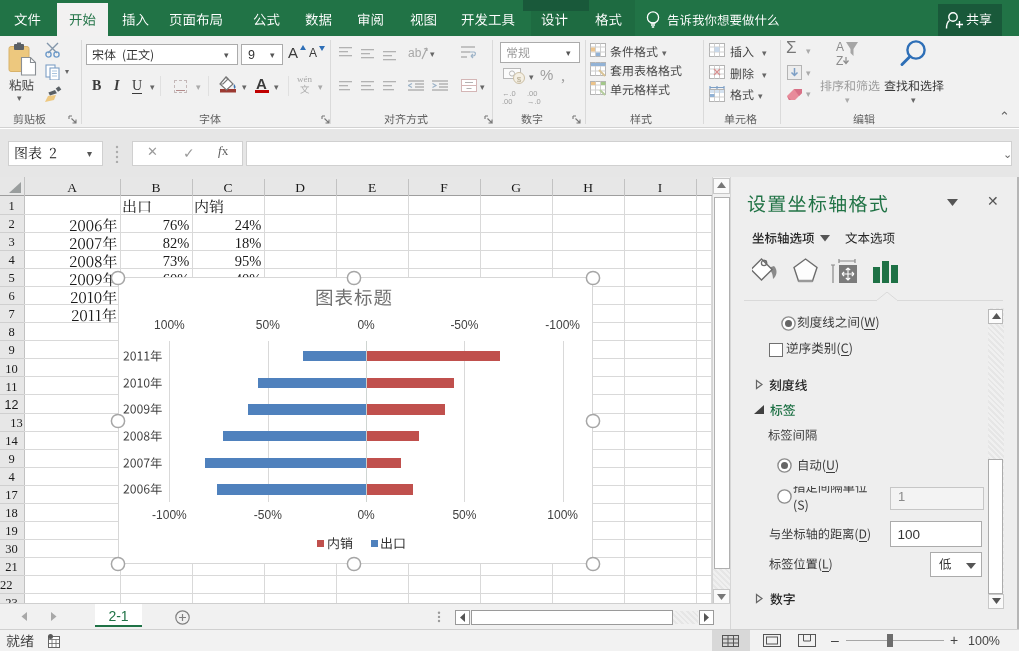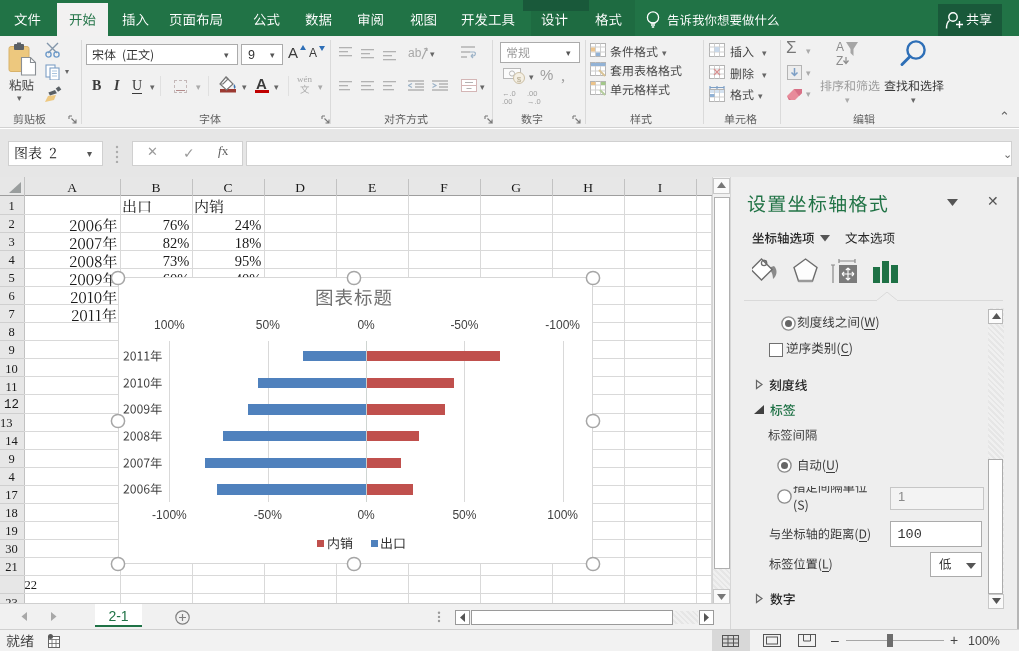--- a/index.html
+++ b/index.html
@@ -674,24 +674,24 @@
     <div style="position:absolute;left:0.0px;top:340.2px;width:23.5px;height:1.0px;background:#cfcfcf"></div>
     <div style="position:absolute;left:0.0px;top:343.4px;font-size:12.5px;color:#1a1a1a;font-family:'Liberation Serif',serif;width:23px;text-align:center">9</div>
     <div style="position:absolute;left:24.0px;top:358.3px;width:688.0px;height:1.0px;background:#d9d9d9"></div>
     <div style="position:absolute;left:0.0px;top:358.3px;width:23.5px;height:1.0px;background:#cfcfcf"></div>
     <div style="position:absolute;left:0.0px;top:361.5px;font-size:12.5px;color:#1a1a1a;font-family:'Liberation Serif',serif;width:23px;text-align:center">10</div>
     <div style="position:absolute;left:24.0px;top:376.3px;width:688.0px;height:1.0px;background:#d9d9d9"></div>
     <div style="position:absolute;left:0.0px;top:376.3px;width:23.5px;height:1.0px;background:#cfcfcf"></div>
     <div style="position:absolute;left:0.0px;top:379.5px;font-size:12.5px;color:#1a1a1a;font-family:'Liberation Serif',serif;width:23px;text-align:center">11</div>
     <div style="position:absolute;left:24.0px;top:394.4px;width:688.0px;height:1.0px;background:#d9d9d9"></div>
     <div style="position:absolute;left:0.0px;top:394.4px;width:23.5px;height:1.0px;background:#cfcfcf"></div>
-    <div style="position:absolute;left:0.0px;top:397.6px;font-size:12.5px;color:#1a1a1a;font-family:Liberation Mono, monospace;width:23px;text-align:center">12</div>
+    <div style="position:absolute;left:0.0px;top:397.6px;font-size:12.5px;color:#1a1a1a;font-family:Liberation Sans, sans-serif;width:23px;text-align:center">12</div>
     <div style="position:absolute;left:24.0px;top:412.5px;width:688.0px;height:1.0px;background:#d9d9d9"></div>
     <div style="position:absolute;left:0.0px;top:412.5px;width:23.5px;height:1.0px;background:#cfcfcf"></div>
-    <div style="position:absolute;left:0.0px;top:415.7px;font-size:12.5px;color:#1a1a1a;font-family:'Liberation Serif',serif;width:33px;">13</div>
+    <div style="position:absolute;left:0.0px;top:415.7px;font-size:12.5px;color:#1a1a1a;font-family:'Liberation Serif',serif;width:33px;text-align:center">13</div>
     <div style="position:absolute;left:24.0px;top:430.5px;width:688.0px;height:1.0px;background:#d9d9d9"></div>
     <div style="position:absolute;left:0.0px;top:430.5px;width:23.5px;height:1.0px;background:#cfcfcf"></div>
     <div style="position:absolute;left:0.0px;top:433.7px;font-size:12.5px;color:#1a1a1a;font-family:'Liberation Serif',serif;width:23px;text-align:center">14</div>
     <div style="position:absolute;left:24.0px;top:448.6px;width:688.0px;height:1.0px;background:#d9d9d9"></div>
     <div style="position:absolute;left:0.0px;top:448.6px;width:23.5px;height:1.0px;background:#cfcfcf"></div>
     <div style="position:absolute;left:0.0px;top:451.8px;font-size:12.5px;color:#1a1a1a;font-family:'Liberation Serif',serif;width:23px;text-align:center">9</div>
     <div style="position:absolute;left:24.0px;top:466.6px;width:688.0px;height:1.0px;background:#d9d9d9"></div>
     <div style="position:absolute;left:0.0px;top:466.6px;width:23.5px;height:1.0px;background:#cfcfcf"></div>
     <div style="position:absolute;left:0.0px;top:469.8px;font-size:12.5px;color:#1a1a1a;font-family:'Liberation Serif',serif;width:23px;text-align:center">4</div>
     <div style="position:absolute;left:24.0px;top:484.7px;width:688.0px;height:1.0px;background:#d9d9d9"></div>
@@ -704,21 +704,21 @@
     <div style="position:absolute;left:0.0px;top:520.8px;width:23.5px;height:1.0px;background:#cfcfcf"></div>
     <div style="position:absolute;left:0.0px;top:524.0px;font-size:12.5px;color:#1a1a1a;font-family:'Liberation Serif',serif;width:23px;text-align:center">19</div>
     <div style="position:absolute;left:24.0px;top:538.9px;width:688.0px;height:1.0px;background:#d9d9d9"></div>
     <div style="position:absolute;left:0.0px;top:538.9px;width:23.5px;height:1.0px;background:#cfcfcf"></div>
     <div style="position:absolute;left:0.0px;top:542.1px;font-size:12.5px;color:#1a1a1a;font-family:'Liberation Serif',serif;width:23px;text-align:center">30</div>
     <div style="position:absolute;left:24.0px;top:556.9px;width:688.0px;height:1.0px;background:#d9d9d9"></div>
     <div style="position:absolute;left:0.0px;top:556.9px;width:23.5px;height:1.0px;background:#cfcfcf"></div>
     <div style="position:absolute;left:0.0px;top:560.1px;font-size:12.5px;color:#1a1a1a;font-family:'Liberation Serif',serif;width:23px;text-align:center">21</div>
     <div style="position:absolute;left:24.0px;top:575.0px;width:688.0px;height:1.0px;background:#d9d9d9"></div>
     <div style="position:absolute;left:0.0px;top:575.0px;width:23.5px;height:1.0px;background:#cfcfcf"></div>
-    <div style="position:absolute;left:0.0px;top:578.2px;font-size:12.5px;color:#1a1a1a;font-family:'Liberation Serif',serif;width:37px;text-align:right">22</div>
+    <div style="position:absolute;left:0.0px;top:578.2px;font-size:12.5px;color:#1a1a1a;font-family:'Liberation Serif',serif;width:37px;text-align:left">22</div>
     <div style="position:absolute;left:24.0px;top:593.1px;width:688.0px;height:1.0px;background:#d9d9d9"></div>
     <div style="position:absolute;left:0.0px;top:593.1px;width:23.5px;height:1.0px;background:#cfcfcf"></div>
     <div style="position:absolute;left:0.0px;top:596.3px;font-size:12.5px;color:#1a1a1a;font-family:'Liberation Serif',serif;width:23px;text-align:center">23</div>
     <div style="position:absolute;left:24.0px;top:611.1px;width:688.0px;height:1.0px;background:#d9d9d9"></div>
     <div style="position:absolute;left:0.0px;top:611.1px;width:23.5px;height:1.0px;background:#cfcfcf"></div>
     <div style="position:absolute;left:120.0px;top:196.4px;width:1.0px;height:406.6px;background:#d9d9d9"></div>
     <div style="position:absolute;left:192.0px;top:196.4px;width:1.0px;height:406.6px;background:#d9d9d9"></div>
     <div style="position:absolute;left:264.0px;top:196.4px;width:1.0px;height:406.6px;background:#d9d9d9"></div>
     <div style="position:absolute;left:336.0px;top:196.4px;width:1.0px;height:406.6px;background:#d9d9d9"></div>
     <div style="position:absolute;left:408.0px;top:196.4px;width:1.0px;height:406.6px;background:#d9d9d9"></div>
@@ -1167,21 +1167,21 @@
         <use href="#g133" x="4000"></use>
         <use href="#g134" x="5000"></use>
         <use href="#g135" x="6000"></use>
         <use href="#g41" x="7000"></use>
         <use href="#g136" x="7338"></use>
         <use href="#g43" x="8026"></use>
       </g>
     </svg>
     <div style="position:absolute;left:858.8px;top:540.5px;width:8.4px;height:1.0px;background:#3b3b3b"></div>
     <div style="position:absolute;left:889.5px;top:521.0px;width:92.5px;height:25.5px;background:#fff;border:1px solid #ababab"></div>
-    <div style="position:absolute;left:897.5px;top:526.5px;font-size:13.5px;color:#333;font-family:Liberation Mono, monospace">100</div>
+    <div style="position:absolute;left:897.5px;top:526.5px;font-size:13.5px;color:#333;font-family:Liberation Sans, sans-serif">100</div>
     <svg class="" style="position:absolute;left:769.3px;top:557.3px;overflow:visible" width="64" height="15" fill="#3b3b3b">
       <g transform="translate(0,11.5) scale(0.01220,-0.01220)">
         <use href="#g83" x="0"></use>
         <use href="#g123" x="1000"></use>
         <use href="#g130" x="2000"></use>
         <use href="#g99" x="3000"></use>
         <use href="#g41" x="4000"></use>
         <use href="#g137" x="4338"></use>
         <use href="#g43" x="4881"></use>
       </g>

